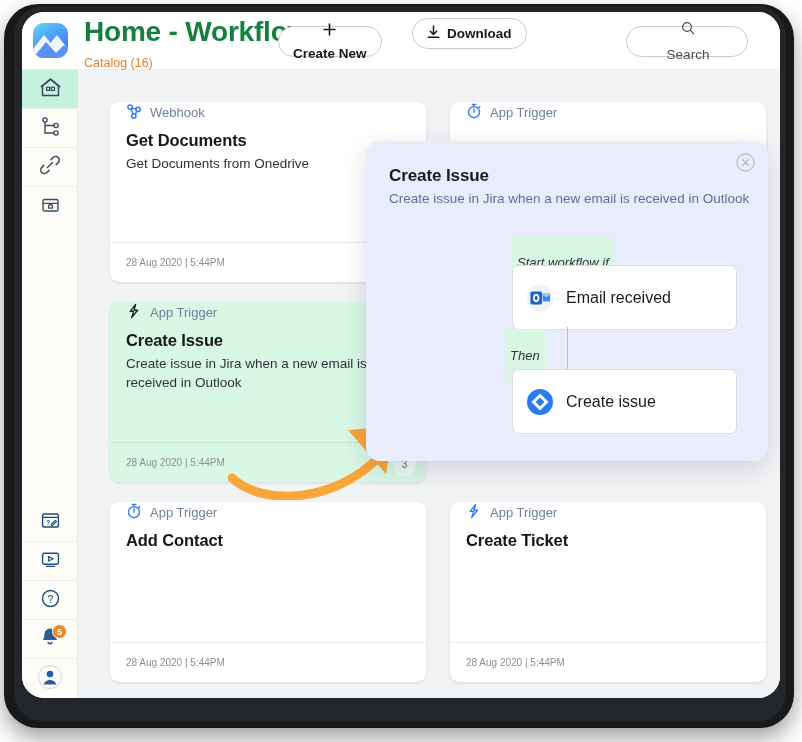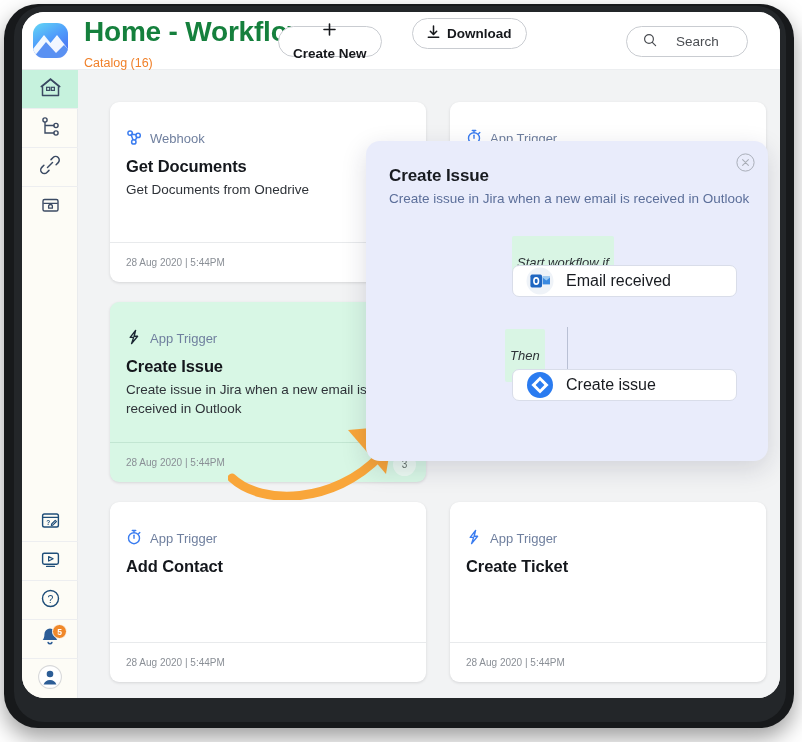--- a/index.html
+++ b/index.html
@@ -100,23 +100,24 @@
     padding: 0 14px;
     white-space: nowrap;
   }
   #create-new-button { left: 256px; top: 14px; flex-direction: column; }
   #download-button  { left: 390px; top: 6px; }
   #search-button {
     left: 604px; top: 14px;
     width: 122px;
     font-weight: normal;
     color: #4a4d52;
-    justify-content: flex-start;
+    justify-content: center;
     padding-left: 16px;
-    gap: 19px;
+    gap: 9px;
+    flex-direction: column;
   }
 
   
   #sidebar {
     position: absolute;
     left: 0; top: 58px;
     width: 56px;
     height: 628px;
     background: #fdfcf6;
     border-right: 1px solid #e9ebed;
@@ -167,21 +168,21 @@
     position: absolute;
     width: 316px;
     height: 180px;
     background: #ffffff;
     border-radius: 9px;
     box-shadow: 0 1px 3px rgba(20,24,30,0.13);
     overflow: hidden;
   }
   .wf-card.highlighted { background: #d8f7e5; }
 
-  .card-body { padding: 26px 16px 0 16px; }
+  .card-body { padding: 0 16px 0 16px; }
   .card-kicker {
     display: flex;
     align-items: center;
     gap: 8px;
     font-size: 13px;
     color: #6f7f9e;
     height: 20px;
   }
   .card-title {
     font-size: 16.5px;
@@ -268,21 +269,21 @@
   #flow-connector {
     position: absolute;
     left: 201px; top: 186px;
     width: 1px; height: 42px;
     background: #b9c0d4;
   }
   .flow-node {
     position: absolute;
     left: 146px;
     width: 225px;
-    height: 32px;
+    height: 65px;
     background: #ffffff;
     border: 1px solid #d9dde9;
     border-radius: 7px;
     display: flex;
     align-items: center;
     gap: 12px;
     padding-left: 13px;
     font-size: 16px;
     color: #181b20;
   }

